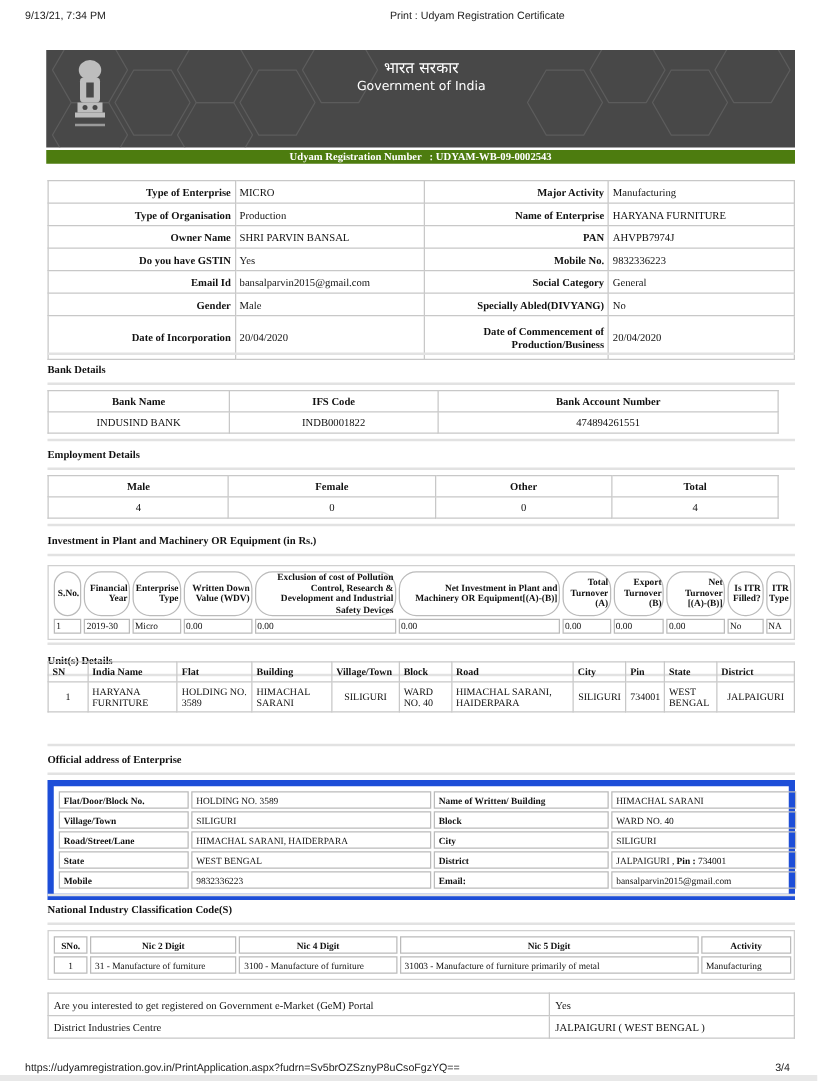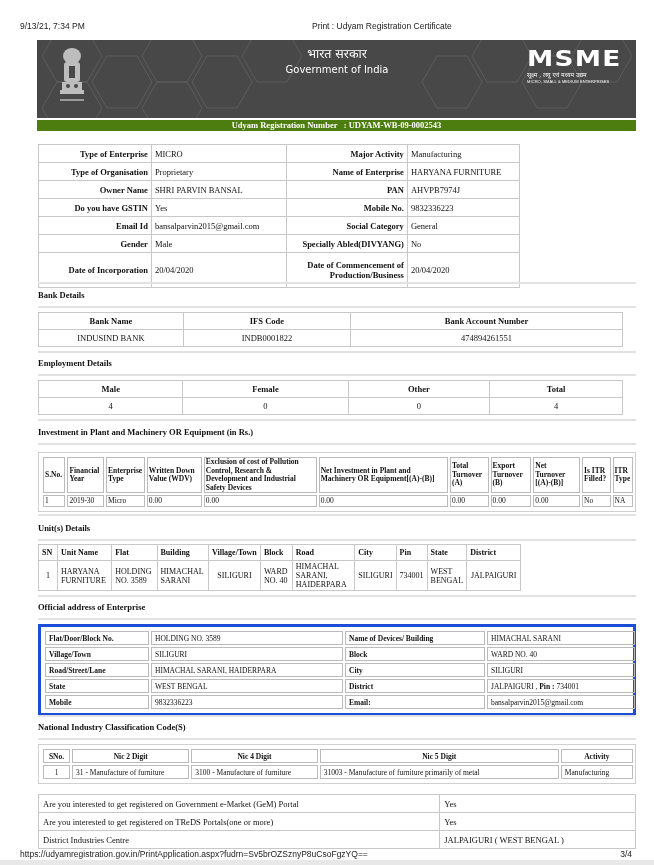--- a/index.html
+++ b/index.html
@@ -1,19 +1,19 @@
 <!DOCTYPE html>
 <html><head>
 <meta charset="utf-8">
 <style>
   * { box-sizing: border-box; margin: 0; padding: 0; }
   html, body { width: 654px; height: 865px; background: #ffffff; overflow: hidden; }
   body { position: relative; font-family: "Liberation Serif", serif; color: #111; }
 
-  .print-header { position: absolute; top: 19px; left: 0; width: 654px; height: 14px; font-family: "Liberation Sans", sans-serif; font-size: 8.5px; color: #222; }
+  .print-header { position: absolute; top: 5px; left: 0; width: 654px; height: 14px; font-family: "Liberation Sans", sans-serif; font-size: 8.5px; color: #222; }
   .print-header .date { position: absolute; left: 20px; top: 2px; }
   .print-header .title { position: absolute; left: 312px; top: 2px; }
 
   .print-footer { position: absolute; top: 849px; left: 0; width: 642px; height: 16px; font-family: "Liberation Sans", sans-serif; font-size: 8.5px; color: #222; }
   .print-footer .url { position: absolute; left: 20px; top: 0px; }
   .print-footer .page { position: absolute; right: 10px; top: 0px; }
   .footer-strip { position: absolute; top: 860px; left: 0; width: 654px; height: 5px; background: #e8e8e8; }
 
   .banner { position: absolute; top: 40px; left: 37px; width: 599px; height: 78px; background: #484848; overflow: hidden; }
   .banner svg.hex { position: absolute; left: 0; top: 0; }
@@ -27,42 +27,42 @@
   .msme .logo { font-family: "DejaVu Sans", sans-serif; font-weight: bold; font-size: 22px; letter-spacing: 1px; line-height: 22px; transform: scaleX(1.2); transform-origin: left; }
   .msme .sub1 { font-size: 6px; line-height: 9px; font-family: "DejaVu Serif", serif; }
   .msme .sub2 { font-size: 4px; line-height: 6px; font-family: "Liberation Sans", sans-serif; letter-spacing: 0.1px; }
 
   .regbar { position: absolute; top: 120px; left: 37px; width: 599px; height: 11px; background: #4d7c0f; color: #fff; font-size: 8.5px; font-weight: bold; text-align: center; line-height: 11px; }
 
   table { border-collapse: collapse; font-family: "Liberation Serif", serif; }
   td, th { border: 1px solid #c8c8c8; font-size: 8.5px; padding: 1px 3px; }
   th { font-weight: bold; }
 
-  .info-table { position: absolute; top: 144px; left: 38px; width: 482px; }
+  .info-table { position: absolute; top: 144px; left: 38px; width: 598px; }
   .info-table td { height: 18px; }
   .info-table td.lbl { text-align: right; font-weight: bold; }
   .info-table tr.tall td { height: 35px; }
 
   .section-title { position: absolute; left: 38px; font-size: 8.5px; font-weight: bold; }
   .rule { position: absolute; left: 38px; width: 598px; height: 2px; background: #e2e2e2; }
 
   .center-table { position: absolute; left: 38px; width: 585px; }
   .center-table td, .center-table th { text-align: center; height: 17px; }
 
   .invest-table { position: absolute; top: 452px; left: 38px; width: 598px; border: 1px solid #d0d0d0; }
   .invest-table table { width: 594px; margin: 2px; border-collapse: separate; border-spacing: 2px; }
   .invest-table td, .invest-table th { border: 1px solid #bbb; font-size: 7.5px; padding: 0 1px; }
-  .invest-table th { text-align: left; line-height: 8.5px; }
+  .invest-table th { text-align: right; line-height: 8.5px; border-radius: 14px; }
   .invest-table td { height: 11px; line-height: 10px; }
 
-  .unit-table { position: absolute; top: 544px; left: 38px; width: 483px; }
+  .unit-table { position: absolute; top: 529px; left: 38px; width: 598px; }
   .unit-table th { text-align: left; height: 16px; font-size: 8px; }
   .unit-table td { height: 24px; font-size: 8px; line-height: 9px; }
 
-  .addr-table { position: absolute; top: 624px; left: 38px; width: 598px; border: 3px solid #1d4ed8; }
+  .addr-table { position: absolute; top: 624px; left: 38px; width: 598px; border: 5px solid #1d4ed8; }
   .addr-table table { width: 594px; margin: 2px; border-collapse: separate; border-spacing: 2px; }
   .addr-table td { border: 1px solid #bbb; font-size: 7.5px; height: 14px; padding: 0 3px; }
   .addr-table td.lbl { font-weight: bold; }
 
   .nic-table { position: absolute; top: 744px; left: 38px; width: 598px; border: 1px solid #d0d0d0; }
   .nic-table table { width: 594px; margin: 2px; border-collapse: separate; border-spacing: 2px; }
   .nic-table td, .nic-table th { border: 1px solid #bbb; font-size: 7.5px; height: 14px; padding: 0 3px; }
   .nic-table th { text-align: center; }
 
   .misc-table { position: absolute; top: 794px; left: 38px; width: 598px; }
@@ -103,25 +103,20 @@
       <circle cx="16" cy="40" r="2"></circle>
       <circle cx="24" cy="40" r="2"></circle>
       <rect x="17" y="20" width="6" height="12"></rect>
     </g>
     <rect x="8" y="53" width="24" height="2" fill="#9a9a9a"></rect>
   </svg>
   <div class="center">
     <div class="hi1">भारत सरकार</div>
     <div class="en1">Government of India</div>
   </div>
-  <div class="msme">
-    <div class="logo">MSME</div>
-    <div class="sub1">सूक्ष्म , लघु एवं मध्यम उद्यम</div>
-    <div class="sub2">MICRO, SMALL &amp; MEDIUM ENTERPRISES</div>
-  </div>
 </div>
 
 <div class="regbar">
   <span>Udyam Registration Number</span>
   &nbsp;&nbsp;<span>:</span>
   <span>UDYAM-WB-09-0002543</span>
 </div>
 
 <table class="info-table">
   <colgroup>
@@ -132,21 +127,21 @@
     </colgroup>
   <tbody id="info-body">
       <tr>
         <td class="lbl">Type of Enterprise</td>
         <td>MICRO</td>
         <td class="lbl">Major Activity</td>
         <td>Manufacturing</td>
       </tr>
       <tr>
         <td class="lbl">Type of Organisation</td>
-        <td>Proprietary</td>
+        <td>Production</td>
         <td class="lbl">Name of Enterprise</td>
         <td>HARYANA FURNITURE</td>
       </tr>
       <tr>
         <td class="lbl">Owner Name</td>
         <td>SHRI PARVIN BANSAL</td>
         <td class="lbl">PAN</td>
         <td>AHVPB7974J</td>
       </tr>
       <tr>
@@ -293,21 +288,21 @@
       <col style="width:42px">
       <col style="width:98px">
       <col style="width:42px">
     <col style="width:30px">
       <col style="width:42px">
       <col style="width:62px">
   </colgroup>
   <thead>
       <tr id="unit-head">
         <th>SN</th>
-        <th>Unit Name</th>
+        <th>India Name</th>
         <th>Flat</th>
         <th>Building</th>
         <th>Village/Town</th>
         <th>Block</th>
         <th>Road</th>
         <th>City</th>
         <th>Pin</th>
         <th>State</th>
         <th>District</th>
       </tr>
@@ -338,21 +333,21 @@
     <colgroup>
         <col style="width:104px">
         <col style="width:192px">
         <col style="width:140px">
         <col style="width:148px">
       </colgroup>
     <tbody id="addr-body">
         <tr>
           <td class="lbl">Flat/Door/Block No.</td>
           <td>HOLDING NO. 3589</td>
-          <td class="lbl">Name of Devices/ Building</td>
+          <td class="lbl">Name of Written/ Building</td>
           <td><span>HIMACHAL SARANI</span></td>
         </tr>
         <tr>
           <td class="lbl">Village/Town</td>
           <td>SILIGURI</td>
           <td class="lbl">Block</td>
           <td><span>WARD NO. 40</span></td>
         </tr>
         <tr>
           <td class="lbl">Road/Street/Lane</td>
@@ -414,24 +409,20 @@
   <colgroup>
       <col style="width:402px">
       <col style="width:196px">
     </colgroup>
   <tbody id="misc-body">
       <tr>
         <td>Are you interested to get registered on Government e-Market (GeM) Portal</td>
         <td>Yes</td>
       </tr>
       <tr>
-        <td>Are you interested to get registered on TReDS Portals(one or more)</td>
-        <td>Yes</td>
-      </tr>
-      <tr>
         <td>District Industries Centre</td>
         <td>JALPAIGURI ( WEST BENGAL )</td>
       </tr>
     </tbody>
 </table>
 
 <div class="print-footer">
   <span class="url">https://udyamregistration.gov.in/PrintApplication.aspx?fudrn=Sv5brOZSznyP8uCsoFgzYQ==</span>
   <span class="page">3/4</span>
 </div>

